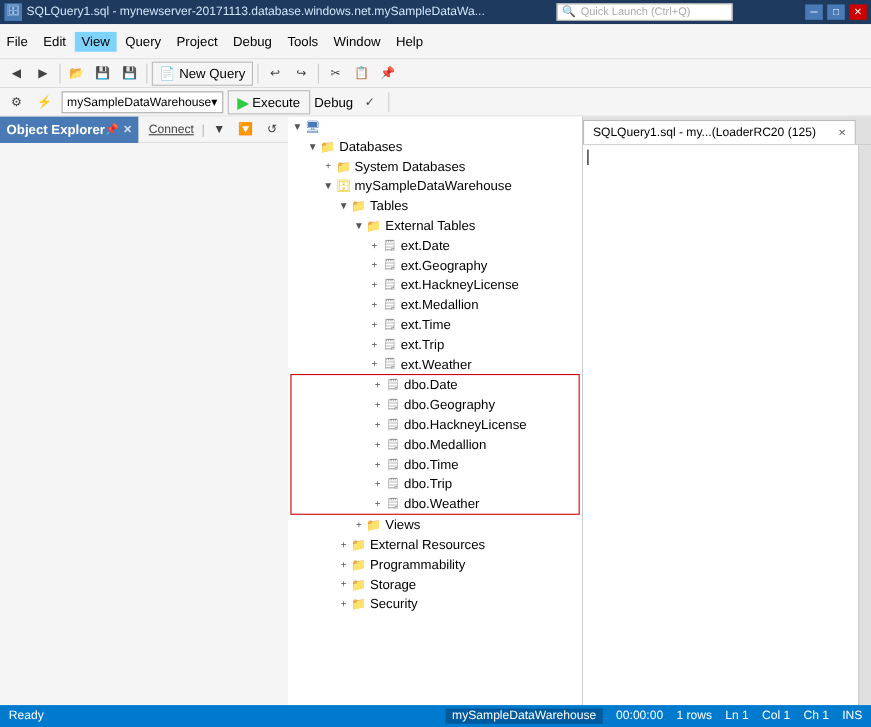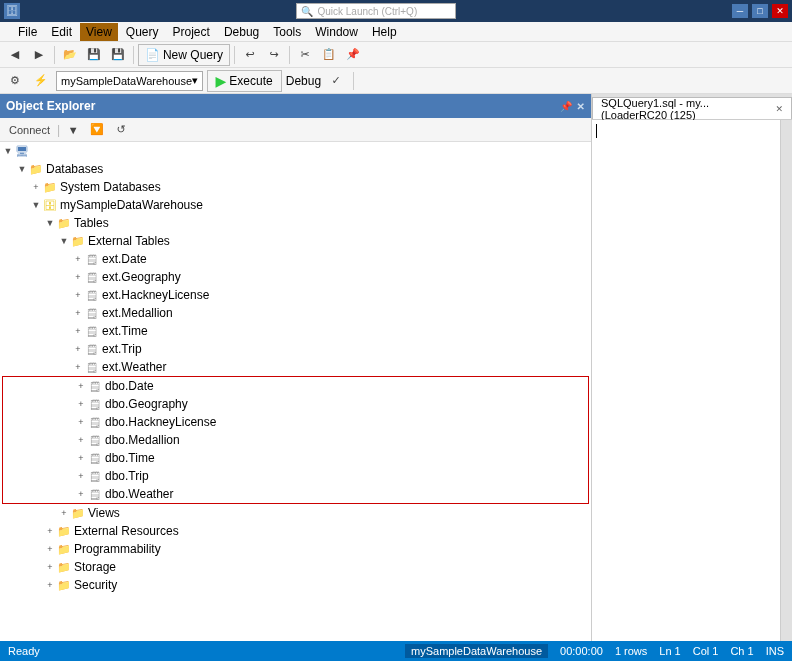--- a/index.html
+++ b/index.html
@@ -30,35 +30,35 @@
       font-size: 10px;
       color: #999;
       gap: 4px;
     }
     .title-bar-controls { display: flex; gap: 4px; }
     .title-ctrl { width: 16px; height: 14px; background: #4a7ab5; display: flex; align-items: center; justify-content: center; font-size: 9px; color: white; cursor: pointer; }
     .title-ctrl.close { background: #c00; }
 
     
     .menu-bar {
-      height: 20px;
+      height: 32px;
       background: #f5f5f5;
       border-bottom: 1px solid #ddd;
       display: flex;
       align-items: center;
-      padding: 0 12px;
+      padding: 0 0;
       gap: 2px;
       font-size: 12px;
     }
     .menu-item {
       padding: 2px 6px;
       cursor: pointer;
       color: #000;
     }
-    .menu-item.active { background: #a16207; }
+    .menu-item.active { background: #7dd3fc; }
 
     
     .toolbar {
       height: 26px;
       background: #f5f5f5;
       border-bottom: 1px solid #ddd;
       display: flex;
       align-items: center;
       padding: 0 4px;
       gap: 2px;
@@ -140,25 +140,25 @@
       align-items: center;
     }
     .status-db-badge {
       background: #005a9e;
       padding: 1px 6px;
       font-size: 11px;
     }
 
     
     .object-explorer {
-      width: 592px;
+      width: 530px;
       background: #f5f5f5;
       border-right: 1px solid #ccc;
       display: flex;
-      flex-direction: column;
+      flex-direction: row;
       flex-shrink: 0;
     }
     .oe-header {
       background: #4a7ab5;
       color: white;
       padding: 3px 6px;
       font-size: 12px;
       font-weight: bold;
       display: flex;
       align-items: center;
@@ -275,20 +275,21 @@
       display: flex;
       flex: 1;
     }
   </style>
 </head>
 <body>
 
 <div class="title-bar">
   <div class="title-bar-left">
     <span class="title-bar-icon">🗄</span>
+    <span class="title-bar-title">SQLQuery1.sql - mynewserver-20171113.database.windows.net.mySampleDataWa...</span>
   </div>
   <div class="title-bar-search">
     <span>🔍</span>
     <span style="color:#aaa;font-size:10px;">Quick Launch (Ctrl+Q)</span>
   </div>
   <div class="title-bar-controls">
     <div class="title-ctrl">─</div>
     <div class="title-ctrl">□</div>
     <div class="title-ctrl close">✕</div>
   </div>
@@ -347,21 +348,21 @@
 
   <div class="object-explorer">
     <div class="oe-header">
       <span>Object Explorer</span>
       <div class="oe-header-controls">
         <span class="oe-ctrl">📌</span>
         <span class="oe-ctrl">✕</span>
       </div>
     </div>
     <div class="oe-toolbar">
-      <div class="tb-btn" style="width:auto;padding:0 4px;font-size:11px;">Connect</div>
+      <div class="tb-btn" style="width:auto;padding:0 4px;font-size:11px;text-decoration:underline;">Connect</div>
       <span style="color:#bbb;">|</span>
       <div class="tb-btn">▼</div>
       <div class="tb-btn">🔽</div>
       <div class="tb-btn">↺</div>
     </div>
     <div class="oe-tree">
 
       <div class="tree-item" style="padding-left:2px;">
         <span class="tree-expander">▼</span>
         <span class="tree-icon server-icon">🖥</span>

